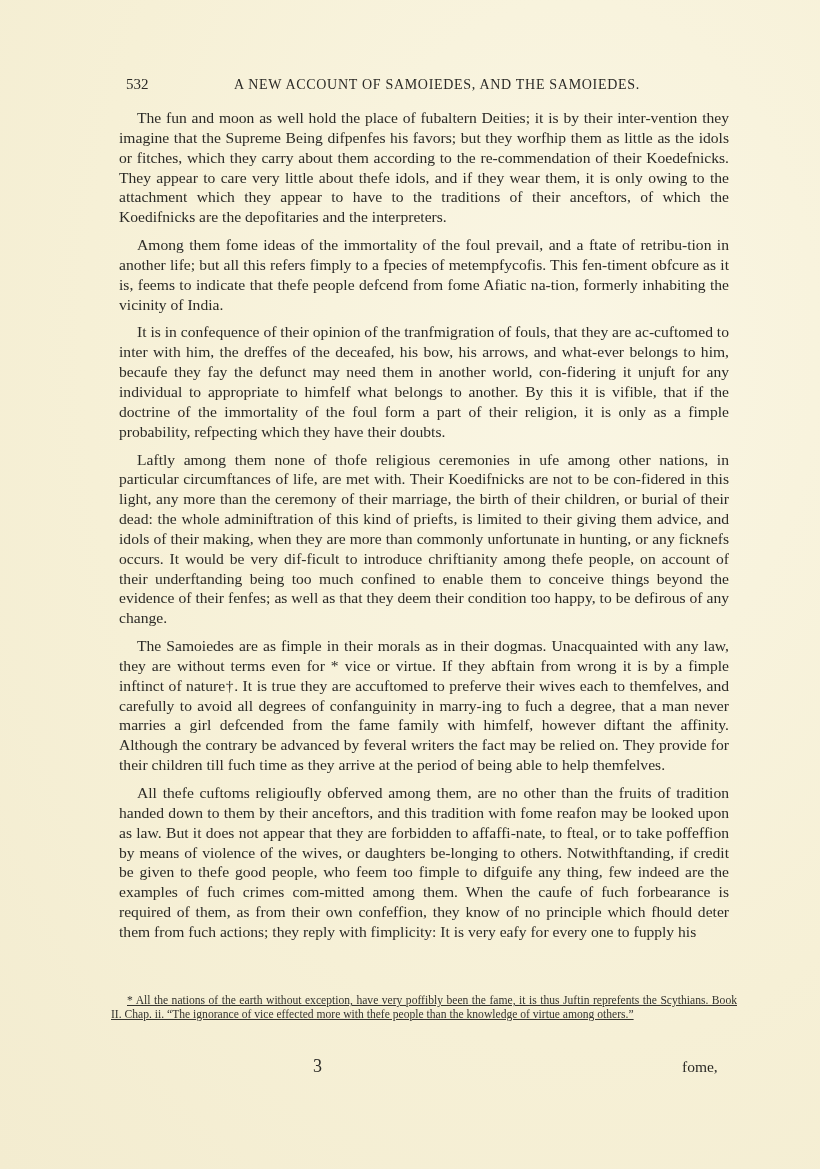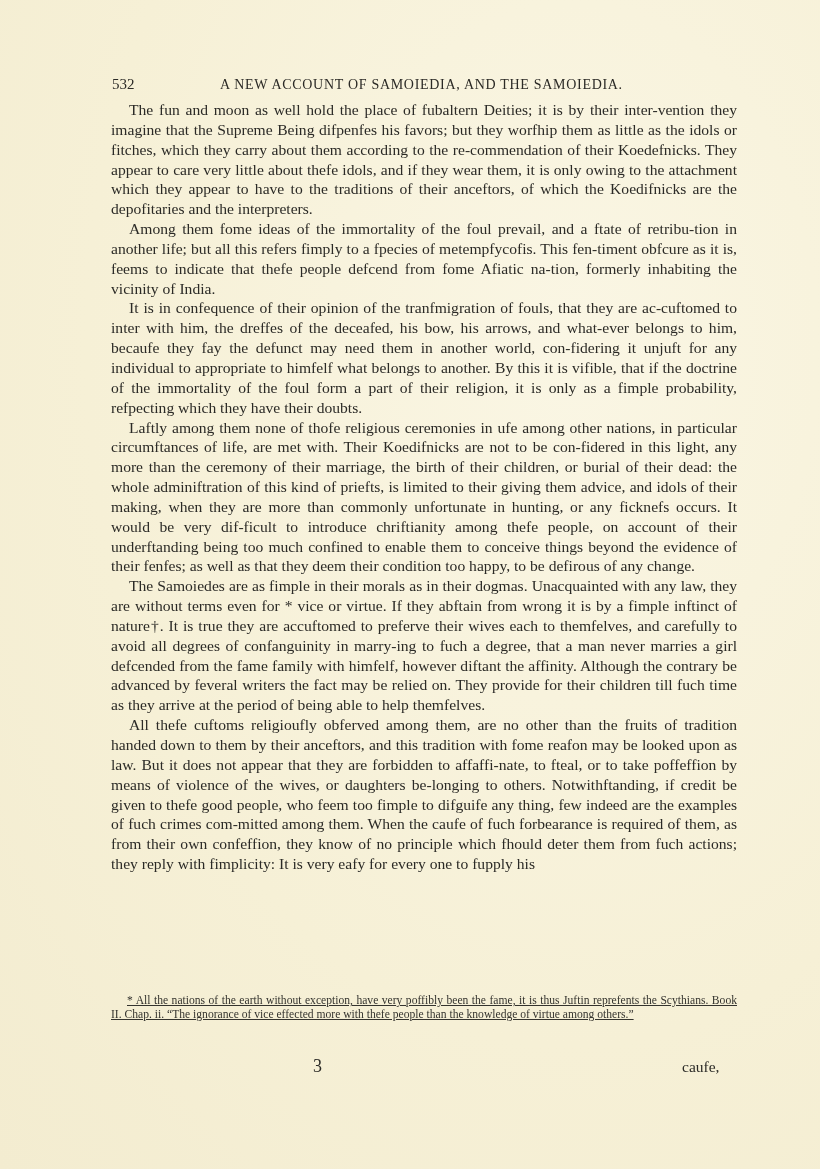--- a/index.html
+++ b/index.html
@@ -6,56 +6,56 @@
   body {
     width: 820px; height: 1169px; overflow: hidden;
     background: #f8f3dd;
     background-image: radial-gradient(ellipse at 70% 30%, #faf6e4 0%, #f6f0d6 60%, #f3ecd0 100%);
     font-family: "Liberation Serif", "DejaVu Serif", serif;
     color: #2b2a26;
     position: relative;
   }
   .page { position: absolute; left: 0; top: 0; width: 820px; height: 1169px; }
   .running-head {
-    position: absolute; left: 112px; top: 76px; width: 615px; height: 20px;
+    position: absolute; left: 126px; top: 76px; width: 615px; height: 20px;
     font-size: 13.5px; letter-spacing: 0.6px;
   }
   .running-head .folio { position: absolute; left: 0; top: 0; font-size: 15px; letter-spacing: 0; }
   .running-head .title { position: absolute; left: 108px; top: 1px; font-variant: small-caps; font-size: 14px; letter-spacing: 0.7px; }
   .body-text {
     position: absolute; left: 111px; top: 100px; width: 626px;
     font-size: 15.6px; line-height: 19.85px; text-align: justify;
   }
-  .body-text p { margin: 0; text-indent: 18px; }
+  .body-text p { margin: 8px; text-indent: 18px; }
   .body-text p.first { text-indent: 18px; }
   .footnotes {
     position: absolute; left: 111px; top: 994px; width: 626px;
     font-size: 11.6px; line-height: 14.3px; text-align: justify; color: #34332e;
   }
   .footnotes p { margin: 0; text-indent: 16px; text-decoration: underline; }
   .signature { position: absolute; left: 313px; top: 1056px; font-size: 18px; }
   .catchword { position: absolute; left: 682px; top: 1058px; font-size: 15.5px; }
 </style>
 </head>
 <body>
 
 <div class="page">
   <div class="running-head">
     <span class="folio">532</span>
-    <span class="title">A NEW ACCOUNT OF SAMOIEDIA, AND THE SAMOIEDIA.</span>
+    <span class="title">A NEW ACCOUNT OF SAMOIEDES, AND THE SAMOIEDES.</span>
   </div>
 
   <div class="body-text">
     <p class="first">The fun and moon as well hold the place of fubaltern Deities; it is by their inter-vention they imagine that the Supreme Being difpenfes his favors; but they worfhip them as little as the idols or fitches, which they carry about them according to the re-commendation of their Koedefnicks. They appear to care very little about thefe idols, and if they wear them, it is only owing to the attachment which they appear to have to the traditions of their anceftors, of which the Koedifnicks are the depofitaries and the interpreters.</p>
     <p>Among them fome ideas of the immortality of the foul prevail, and a ftate of retribu-tion in another life; but all this refers fimply to a fpecies of metempfycofis. This fen-timent obfcure as it is, feems to indicate that thefe people defcend from fome Afiatic na-tion, formerly inhabiting the vicinity of India.</p>
     <p>It is in confequence of their opinion of the tranfmigration of fouls, that they are ac-cuftomed to inter with him, the dreffes of the deceafed, his bow, his arrows, and what-ever belongs to him, becaufe they fay the defunct may need them in another world, con-fidering it unjuft for any individual to appropriate to himfelf what belongs to another. By this it is vifible, that if the doctrine of the immortality of the foul form a part of their religion, it is only as a fimple probability, refpecting which they have their doubts.</p>
     <p>Laftly among them none of thofe religious ceremonies in ufe among other nations, in particular circumftances of life, are met with. Their Koedifnicks are not to be con-fidered in this light, any more than the ceremony of their marriage, the birth of their children, or burial of their dead: the whole adminiftration of this kind of priefts, is limited to their giving them advice, and idols of their making, when they are more than commonly unfortunate in hunting, or any ficknefs occurs. It would be very dif-ficult to introduce chriftianity among thefe people, on account of their underftanding being too much confined to enable them to conceive things beyond the evidence of their fenfes; as well as that they deem their condition too happy, to be defirous of any change.</p>
     <p>The Samoiedes are as fimple in their morals as in their dogmas. Unacquainted with any law, they are without terms even for * vice or virtue. If they abftain from wrong it is by a fimple inftinct of nature†. It is true they are accuftomed to preferve their wives each to themfelves, and carefully to avoid all degrees of confanguinity in marry-ing to fuch a degree, that a man never marries a girl defcended from the fame family with himfelf, however diftant the affinity. Although the contrary be advanced by feveral writers the fact may be relied on. They provide for their children till fuch time as they arrive at the period of being able to help themfelves.</p>
     <p>All thefe cuftoms religioufly obferved among them, are no other than the fruits of tradition handed down to them by their anceftors, and this tradition with fome reafon may be looked upon as law. But it does not appear that they are forbidden to affaffi-nate, to fteal, or to take poffeffion by means of violence of the wives, or daughters be-longing to others. Notwithftanding, if credit be given to thefe good people, who feem too fimple to difguife any thing, few indeed are the examples of fuch crimes com-mitted among them. When the caufe of fuch forbearance is required of them, as from their own confeffion, they know of no principle which fhould deter them from fuch actions; they reply with fimplicity: It is very eafy for every one to fupply his</p>
   </div>
 
   <div class="footnotes">
     <p>* All the nations of the earth without exception, have very poffibly been the fame, it is thus Juftin reprefents the Scythians. Book II. Chap. ii. “The ignorance of vice effected more with thefe people than the knowledge of virtue among others.”</p>
   </div>
 
   <div class="signature">3</div>
-  <div class="catchword">caufe,</div>
+  <div class="catchword">fome,</div>
 </div>
 
 </body></html>

